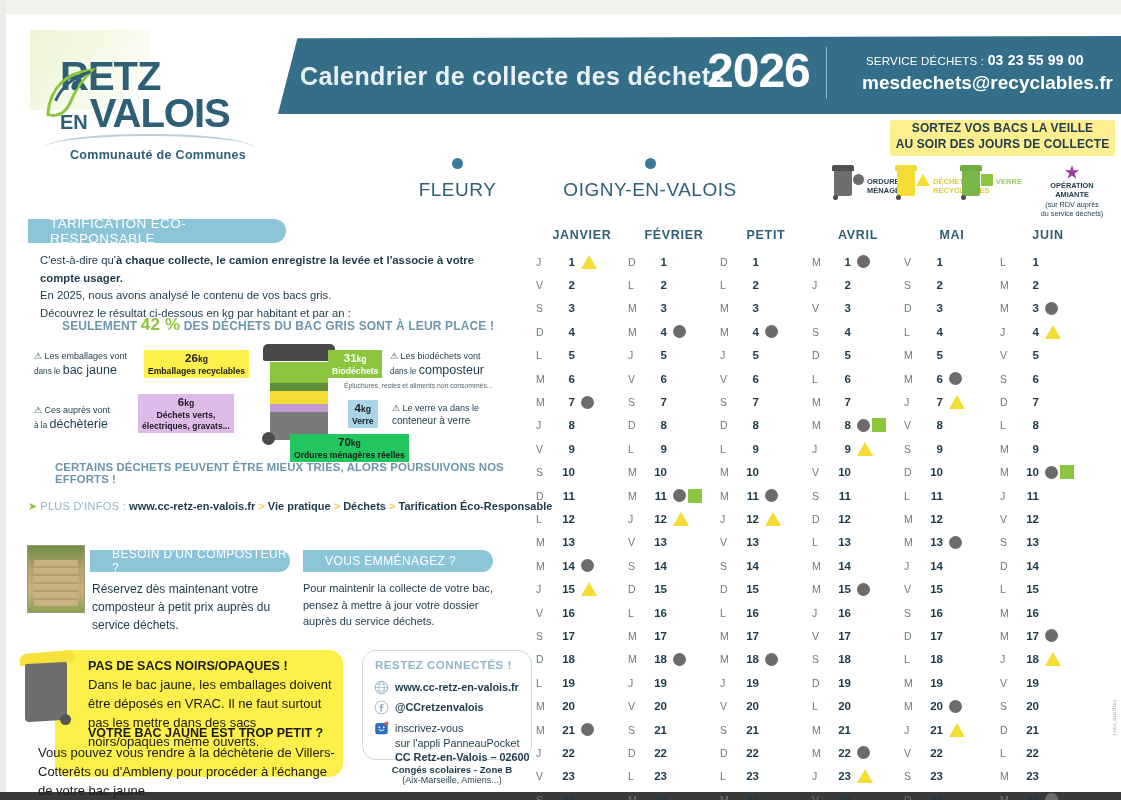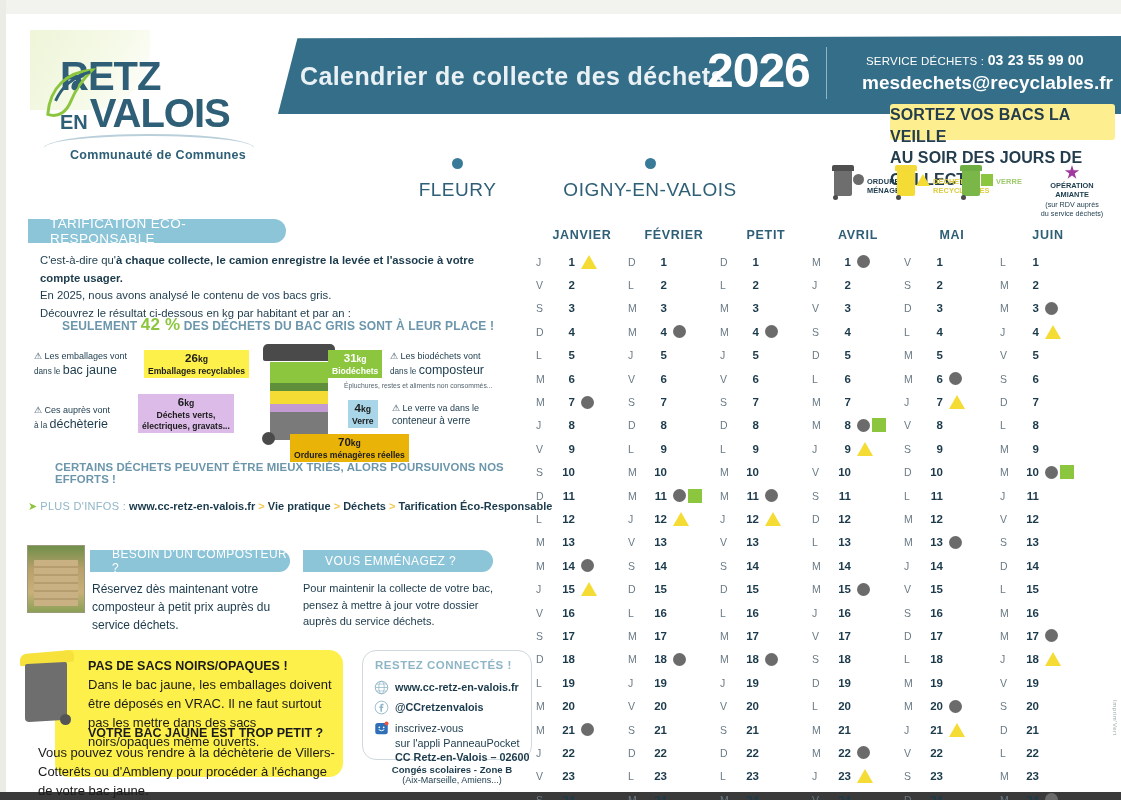--- a/index.html
+++ b/index.html
@@ -66,24 +66,24 @@
     position:absolute; left:866px; top:52px;
     font-size:11.5px; color:#ffffff; letter-spacing:0.2px;
   }
   .header-service b { font-size:14px; }
   .header-mail {
     position:absolute; left:862px; top:72px;
     font-size:19px; font-weight:bold; color:#ffffff;
   }
 
   .sortez {
-    position:absolute; left:890px; top:104px; width:225px; height:36px;
+    position:absolute; left:890px; top:120px; width:225px; height:36px;
     background:#fdee8f; border-radius:3px;
-    display:flex; flex-direction:column; align-items:center; justify-content:space-between;
-    font-size:16px; font-weight:bold; color:#243d4d; line-height:1.35; letter-spacing:0.1px;
+    display:flex; flex-direction:column; align-items:center; justify-content:flex-start;
+    font-size:12px; font-weight:bold; color:#243d4d; line-height:1.35; letter-spacing:0.1px;
   }
 
   
   .city { position:absolute; text-align:center; }
   .city .dot {
     width:11px; height:11px; border-radius:50%; background:#3a7a99; margin:0 auto 10px;
   }
   .city .name { font-size:19px; font-weight:500; color:#2e5f77; letter-spacing:0.5px; }
   #city-fleury { left:385px; top:158px; width:145px; }
   #city-oigny  { left:545px; top:158px; width:210px; }
@@ -366,21 +366,21 @@
 
     <div class="tag" style="left:320px;top:62px;background:#a8d5e8;color:#1b1b1b;text-align:center">
       <span class="kg">4</span><span>kg</span><br>
       <span>Verre</span>
     </div>
     <div class="note" style="left:364px;top:64px;width:130px">
       <span class="warn">⚠ Le verre va dans le</span><br>
       <span class="md">conteneur à verre</span>
     </div>
 
-    <div class="tag" style="left:262px;top:96px;background:#eab308;color:#1b1b1b;text-align:center">
+    <div class="tag" style="left:262px;top:96px;background:#22c55e;color:#1b1b1b;text-align:center">
       <span class="kg">70</span><span>kg</span><br>
       <span>Ordures ménagères réelles</span>
     </div>
   </div>
 
   <div class="certains">CERTAINS DÉCHETS PEUVENT ÊTRE MIEUX TRIÉS, ALORS POURSUIVONS NOS EFFORTS !</div>
 
   <div class="plusdinfos">
     <span class="arrow">➤</span>
     <span class="lead">PLUS D'INFOS :</span>

